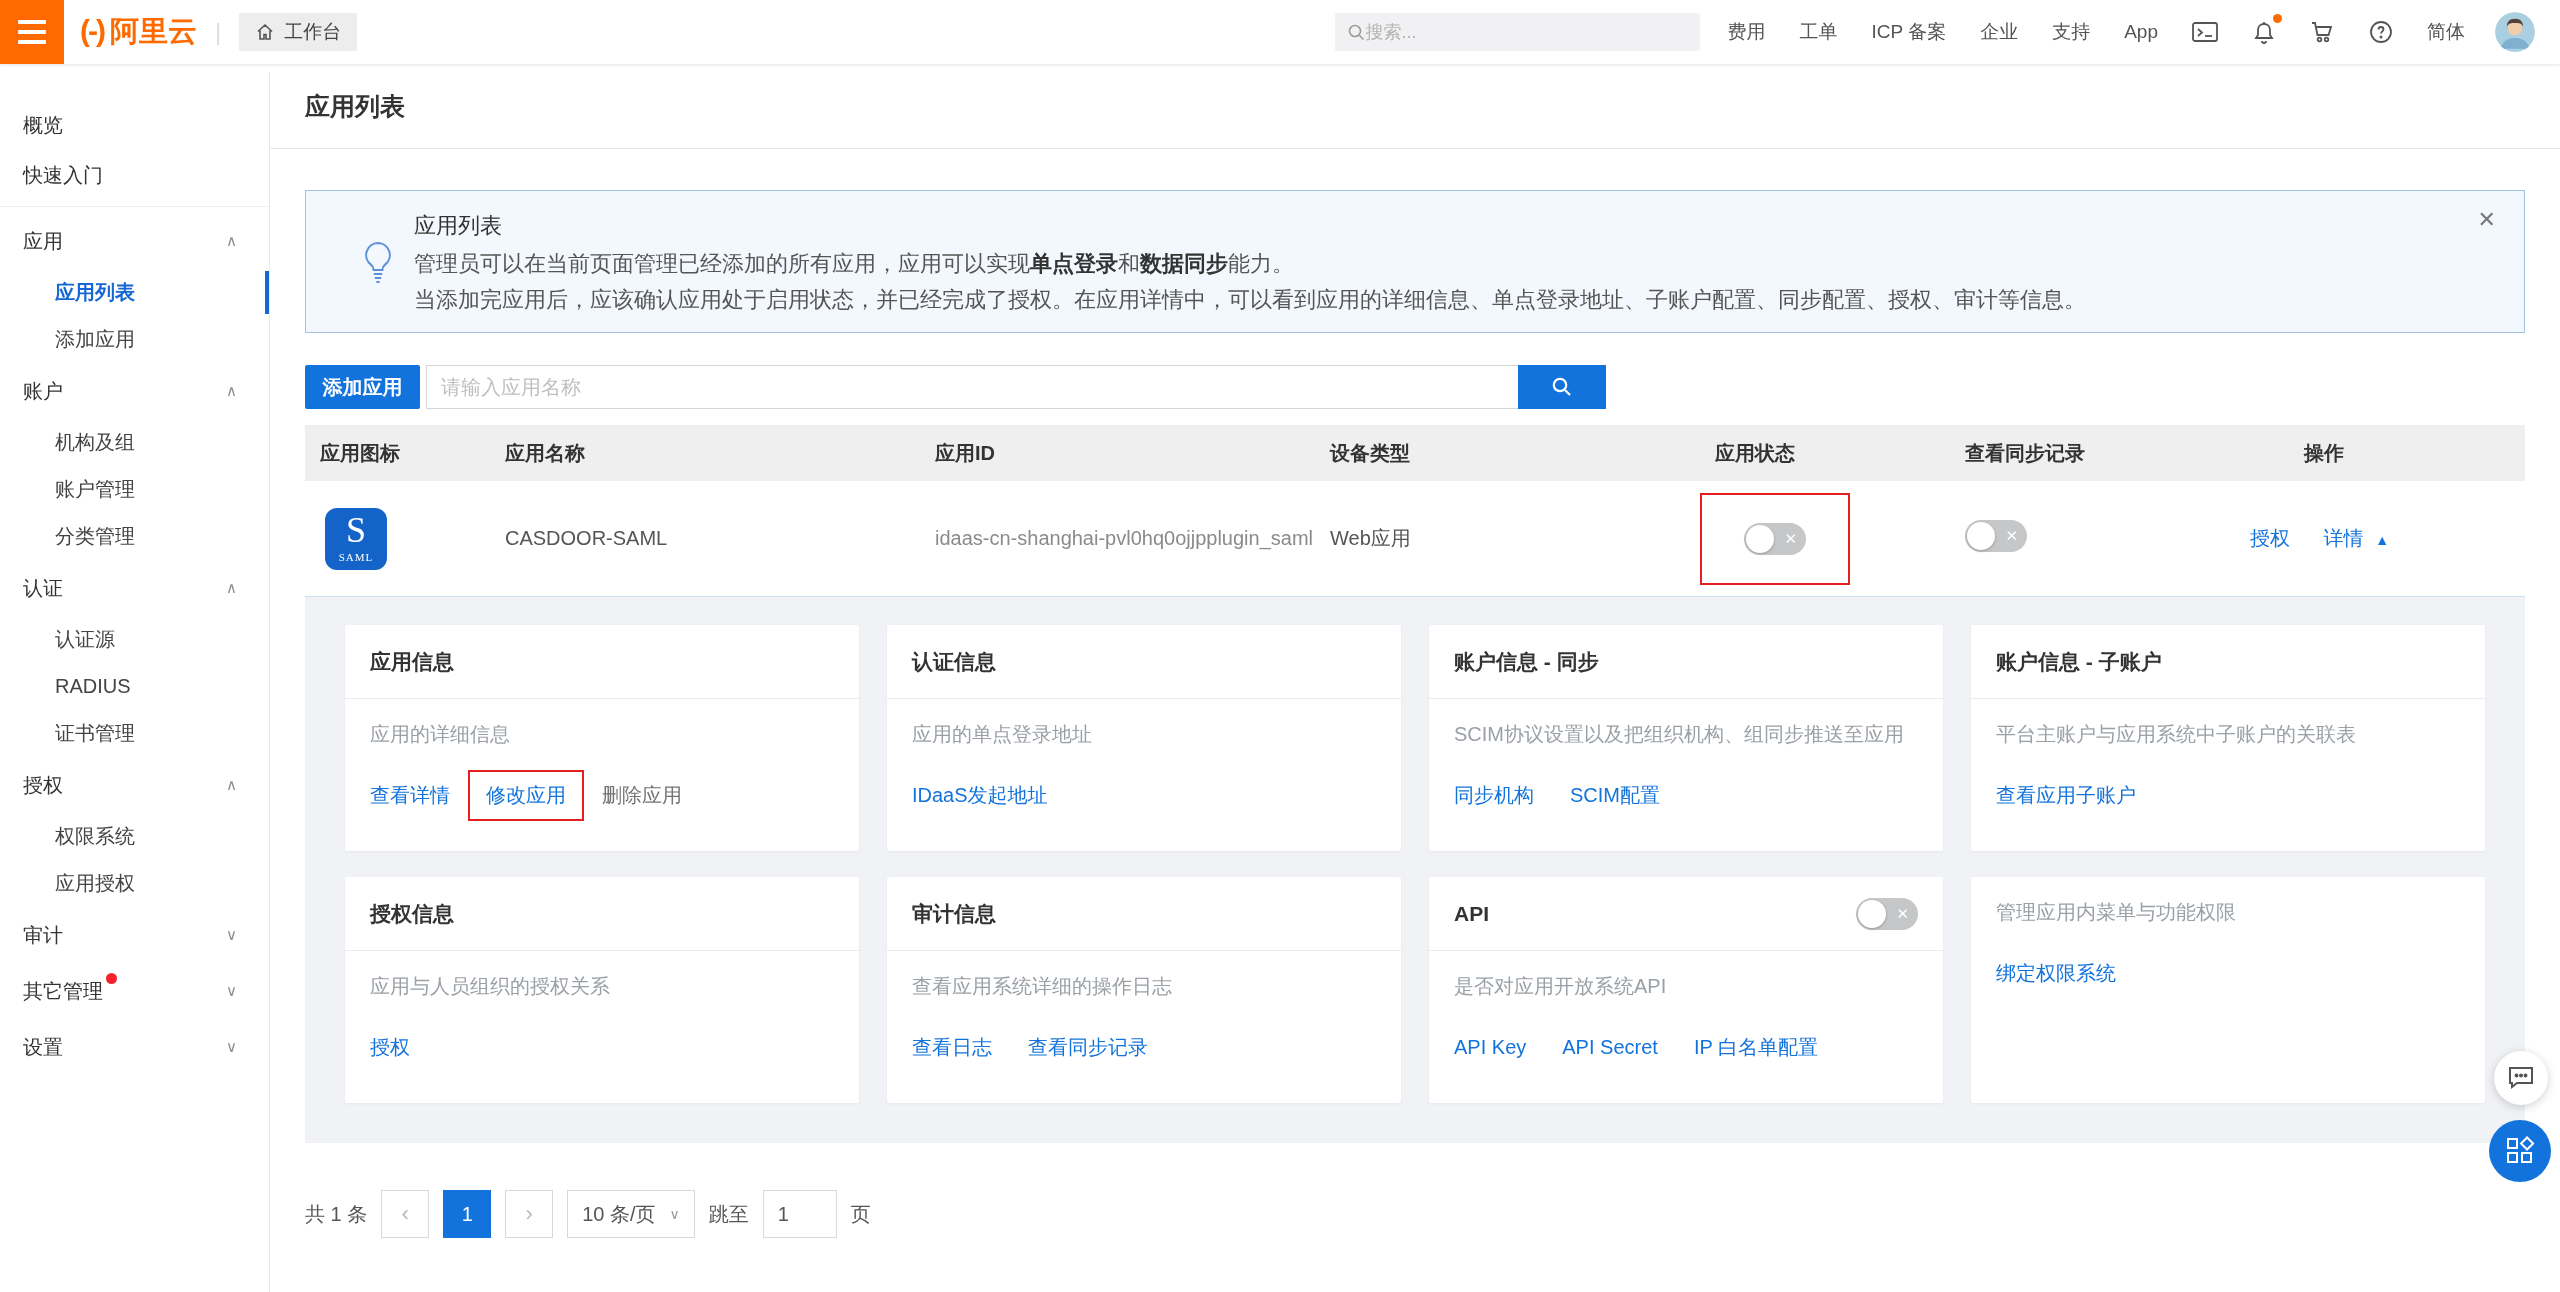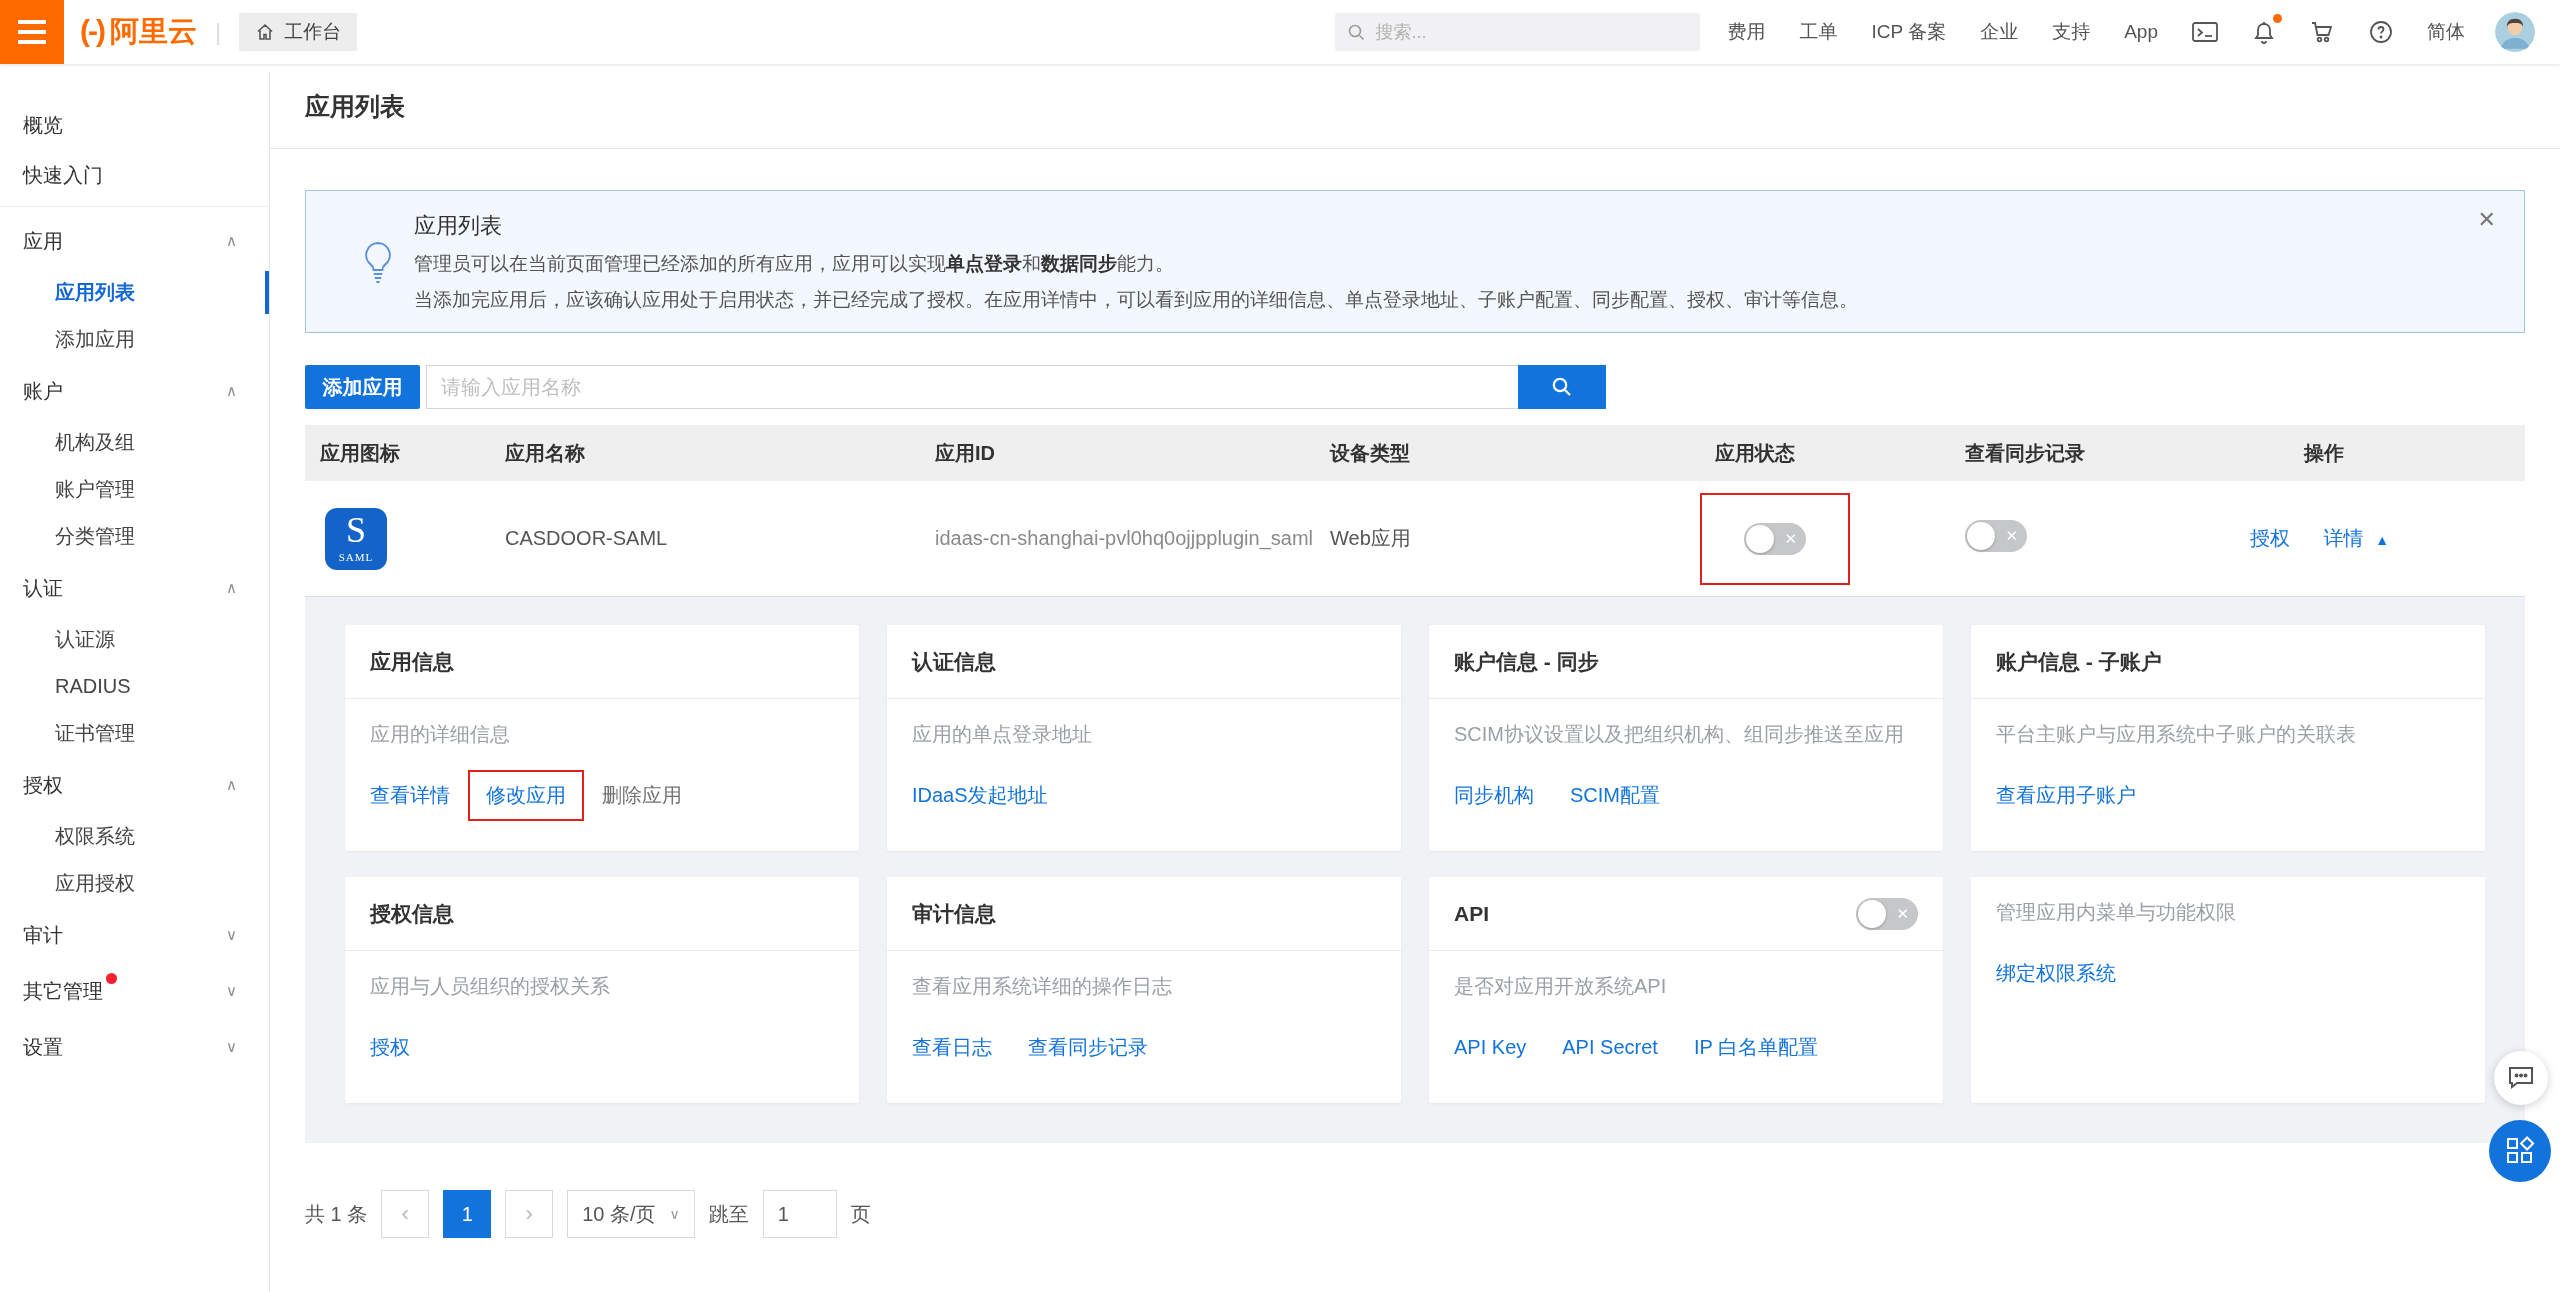--- a/index.html
+++ b/index.html
@@ -12,21 +12,21 @@
   .burger { width:64px; height:64px; background:#ff6a00; display:flex; flex-direction:column;
     justify-content:center; align-items:center; gap:6px; cursor:pointer; }
   .burger .bar { width:28px; height:4px; background:#fff; border-radius:1px; }
   .logo { display:flex; align-items:baseline; margin-left:16px; color:#ff6a00; font-weight:700; }
   .logo .mark { font-size:30px; letter-spacing:-2px; }
   .logo .word { font-size:29px; margin-left:6px; }
   .topbar .sep { color:#ddd; font-size:24px; margin:0 18px; font-weight:300; }
   .wb-btn { height:38px; background:#ededed; border-radius:2px; display:flex; align-items:center;
     gap:9px; padding:0 16px; font-size:19px; color:#444; cursor:pointer; }
   .top-search { margin-left:auto; width:365px; height:38px; background:#f1f1f3; border-radius:2px;
-    display:flex; align-items:center; padding:0 12px; gap:10px; }
+    display:flex; align-items:center; padding:0 12px; }
   .top-search input { border:none; outline:none; background:transparent; font-size:18px; width:290px;
     color:#555; font-family:inherit; }
   .top-search input::placeholder { color:#b3b3b3; }
   .top-nav { display:flex; align-items:center; margin-left:28px; gap:34px; font-size:19px; color:#545454; }
   .top-nav .tn { cursor:pointer; white-space:nowrap; }
   .icon-btn { position:relative; display:flex; align-items:center; cursor:pointer; }
   .dot { position:absolute; top:-6px; right:-6px; width:9px; height:9px; border-radius:50%; background:#ff6a00; }
   .avatar { width:40px; height:40px; border-radius:50%; overflow:hidden; margin-left:30px;
     margin-right:25px; cursor:pointer; flex:none; }
 
@@ -48,21 +48,21 @@
   .page-header { height:85px; display:flex; align-items:center; padding-left:35px;
     border-bottom:1px solid #e7e7e7; }
   .page-title { font-size:25px; font-weight:700; color:#333; }
   .content { padding:0 35px; }
 
   .banner { position:relative; margin-top:41px; height:143px; background:#f2f8fd;
     border:1px solid #a3c3e6; }
   .banner-icon { position:absolute; left:55px; top:50px; }
   .banner-text { padding:20px 60px 0 108px; }
   .banner-title { font-size:22px; color:#333; }
-  .banner-line { font-size:19px; color:#555; margin-top:9px; line-height:27px; }
+  .banner-line { font-size:22px; color:#555; margin-top:9px; line-height:27px; }
   .banner-line b { color:#333; }
   .banner-close { position:absolute; top:16px; right:28px; font-size:22px; color:#777; cursor:pointer; }
 
   .toolbar { margin-top:32px; height:44px; display:flex; }
   .btn-primary { width:115px; height:44px; background:#1373dc; color:#fff; font-size:20px; font-weight:700;
     border:none; border-radius:2px; cursor:pointer; font-family:inherit; }
   .app-search { margin-left:6px; width:1092px; height:44px; border:1px solid #d5d5d5; border-right:none;
     padding:0 14px; font-size:20px; outline:none; color:#555; font-family:inherit; }
   .app-search::placeholder { color:#bfbfbf; }
   .search-btn { width:88px; height:44px; background:#1373dc; border:none; cursor:pointer;

